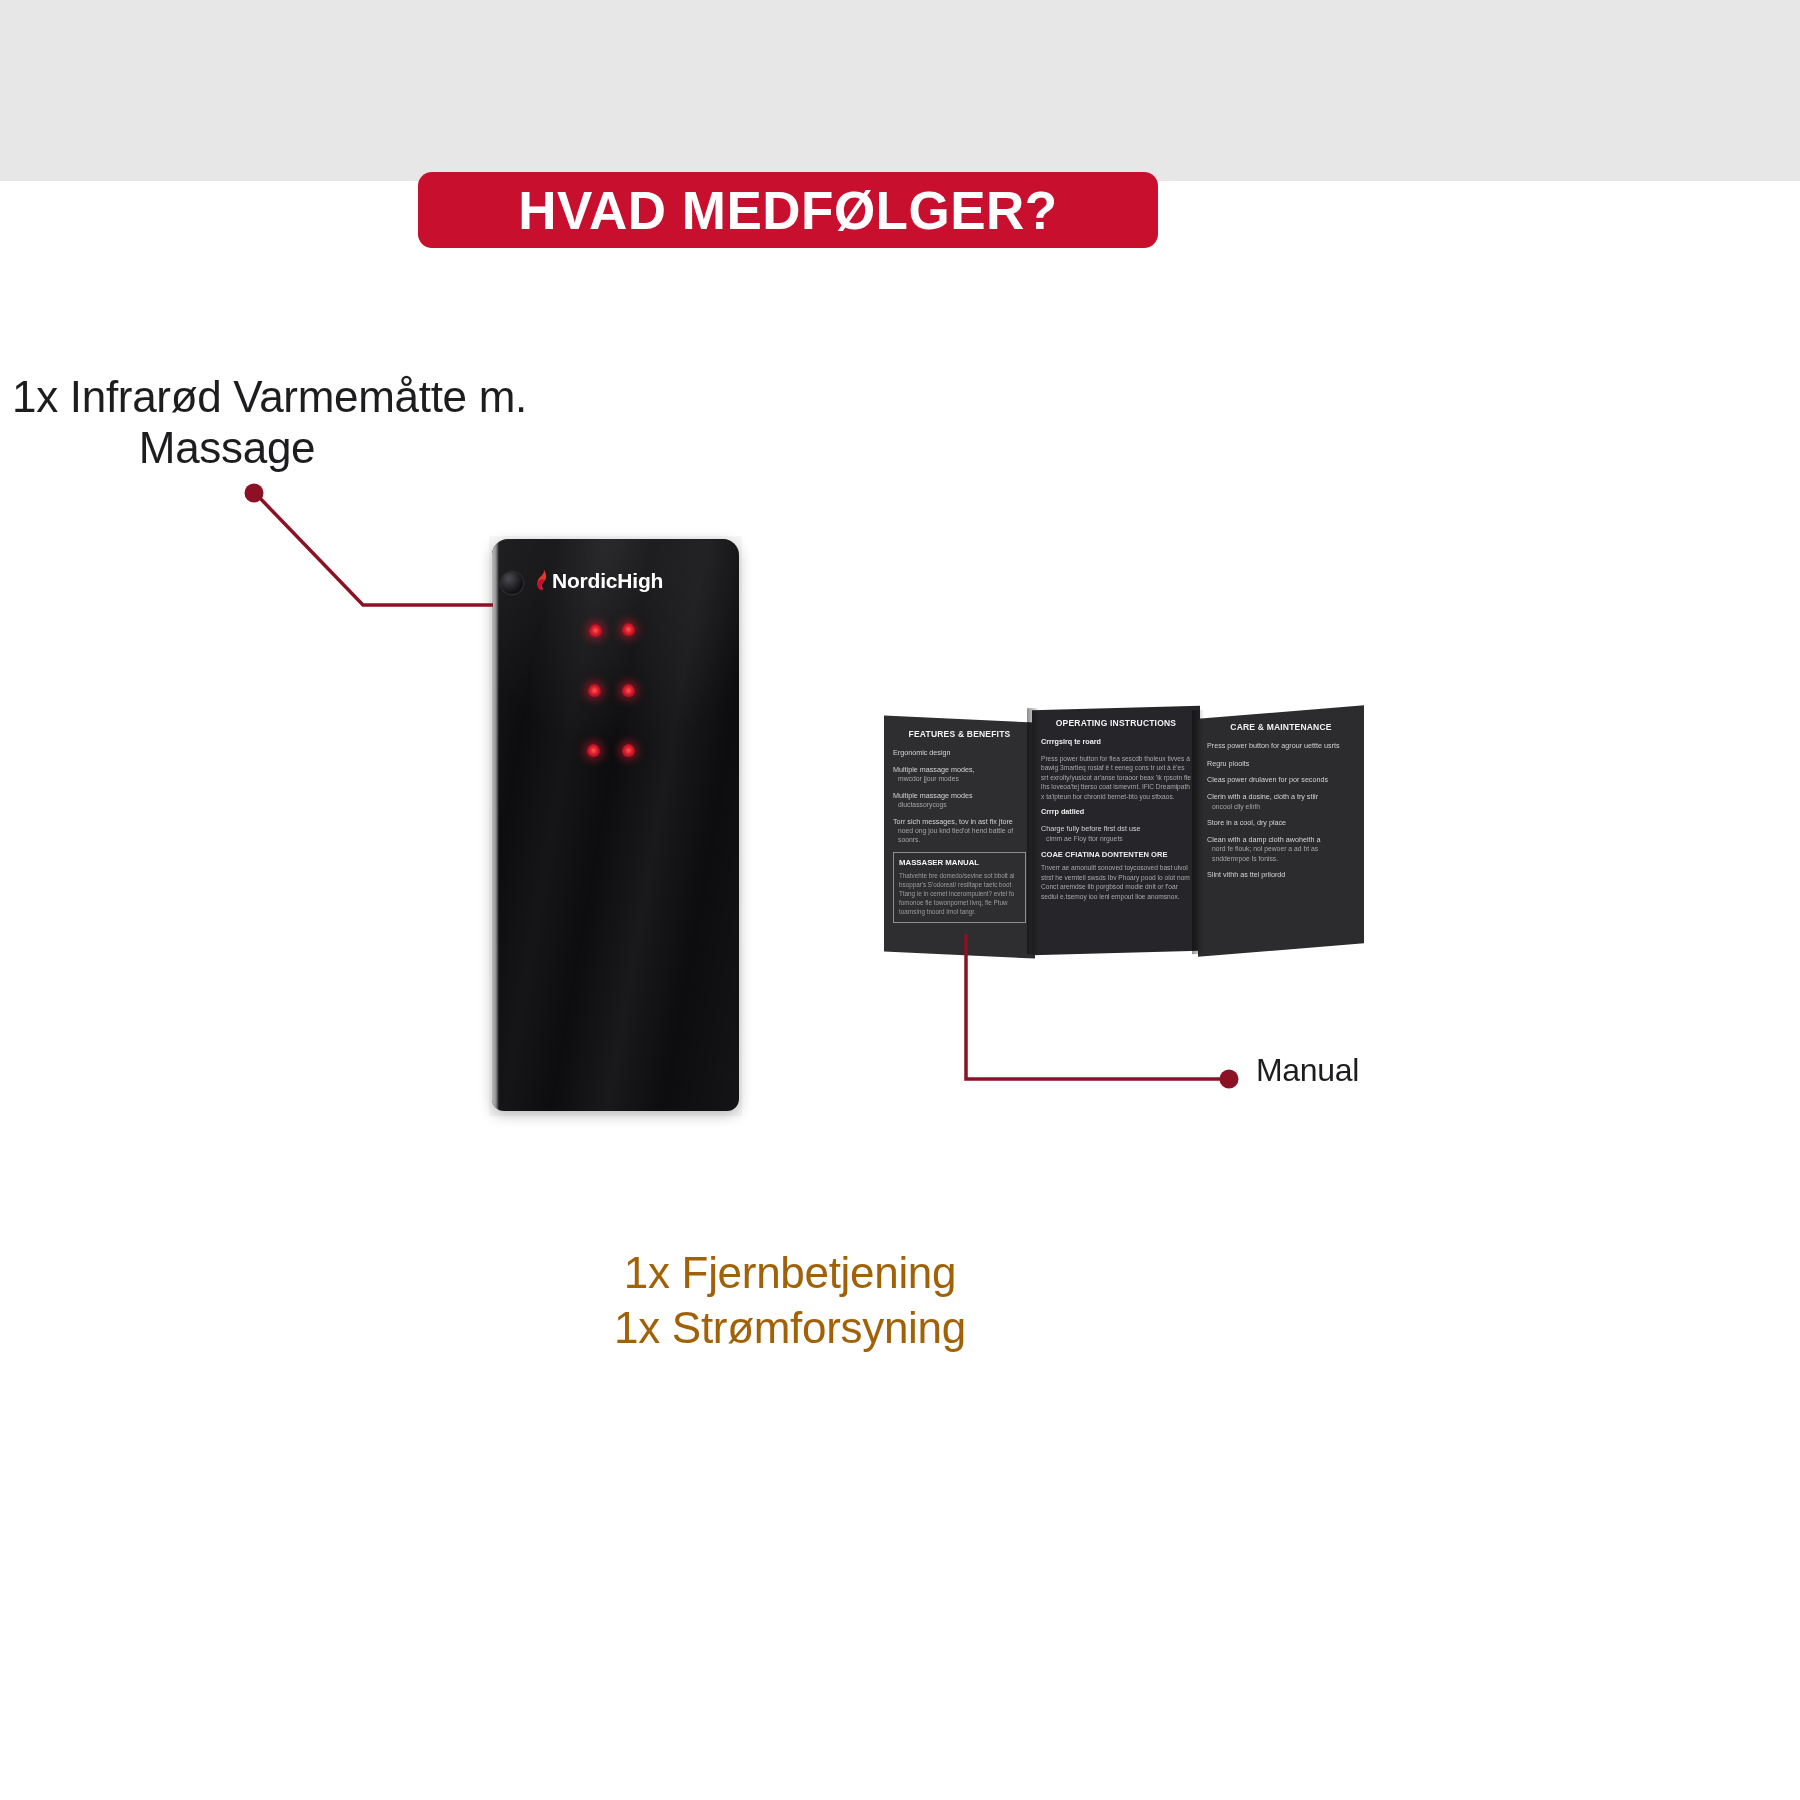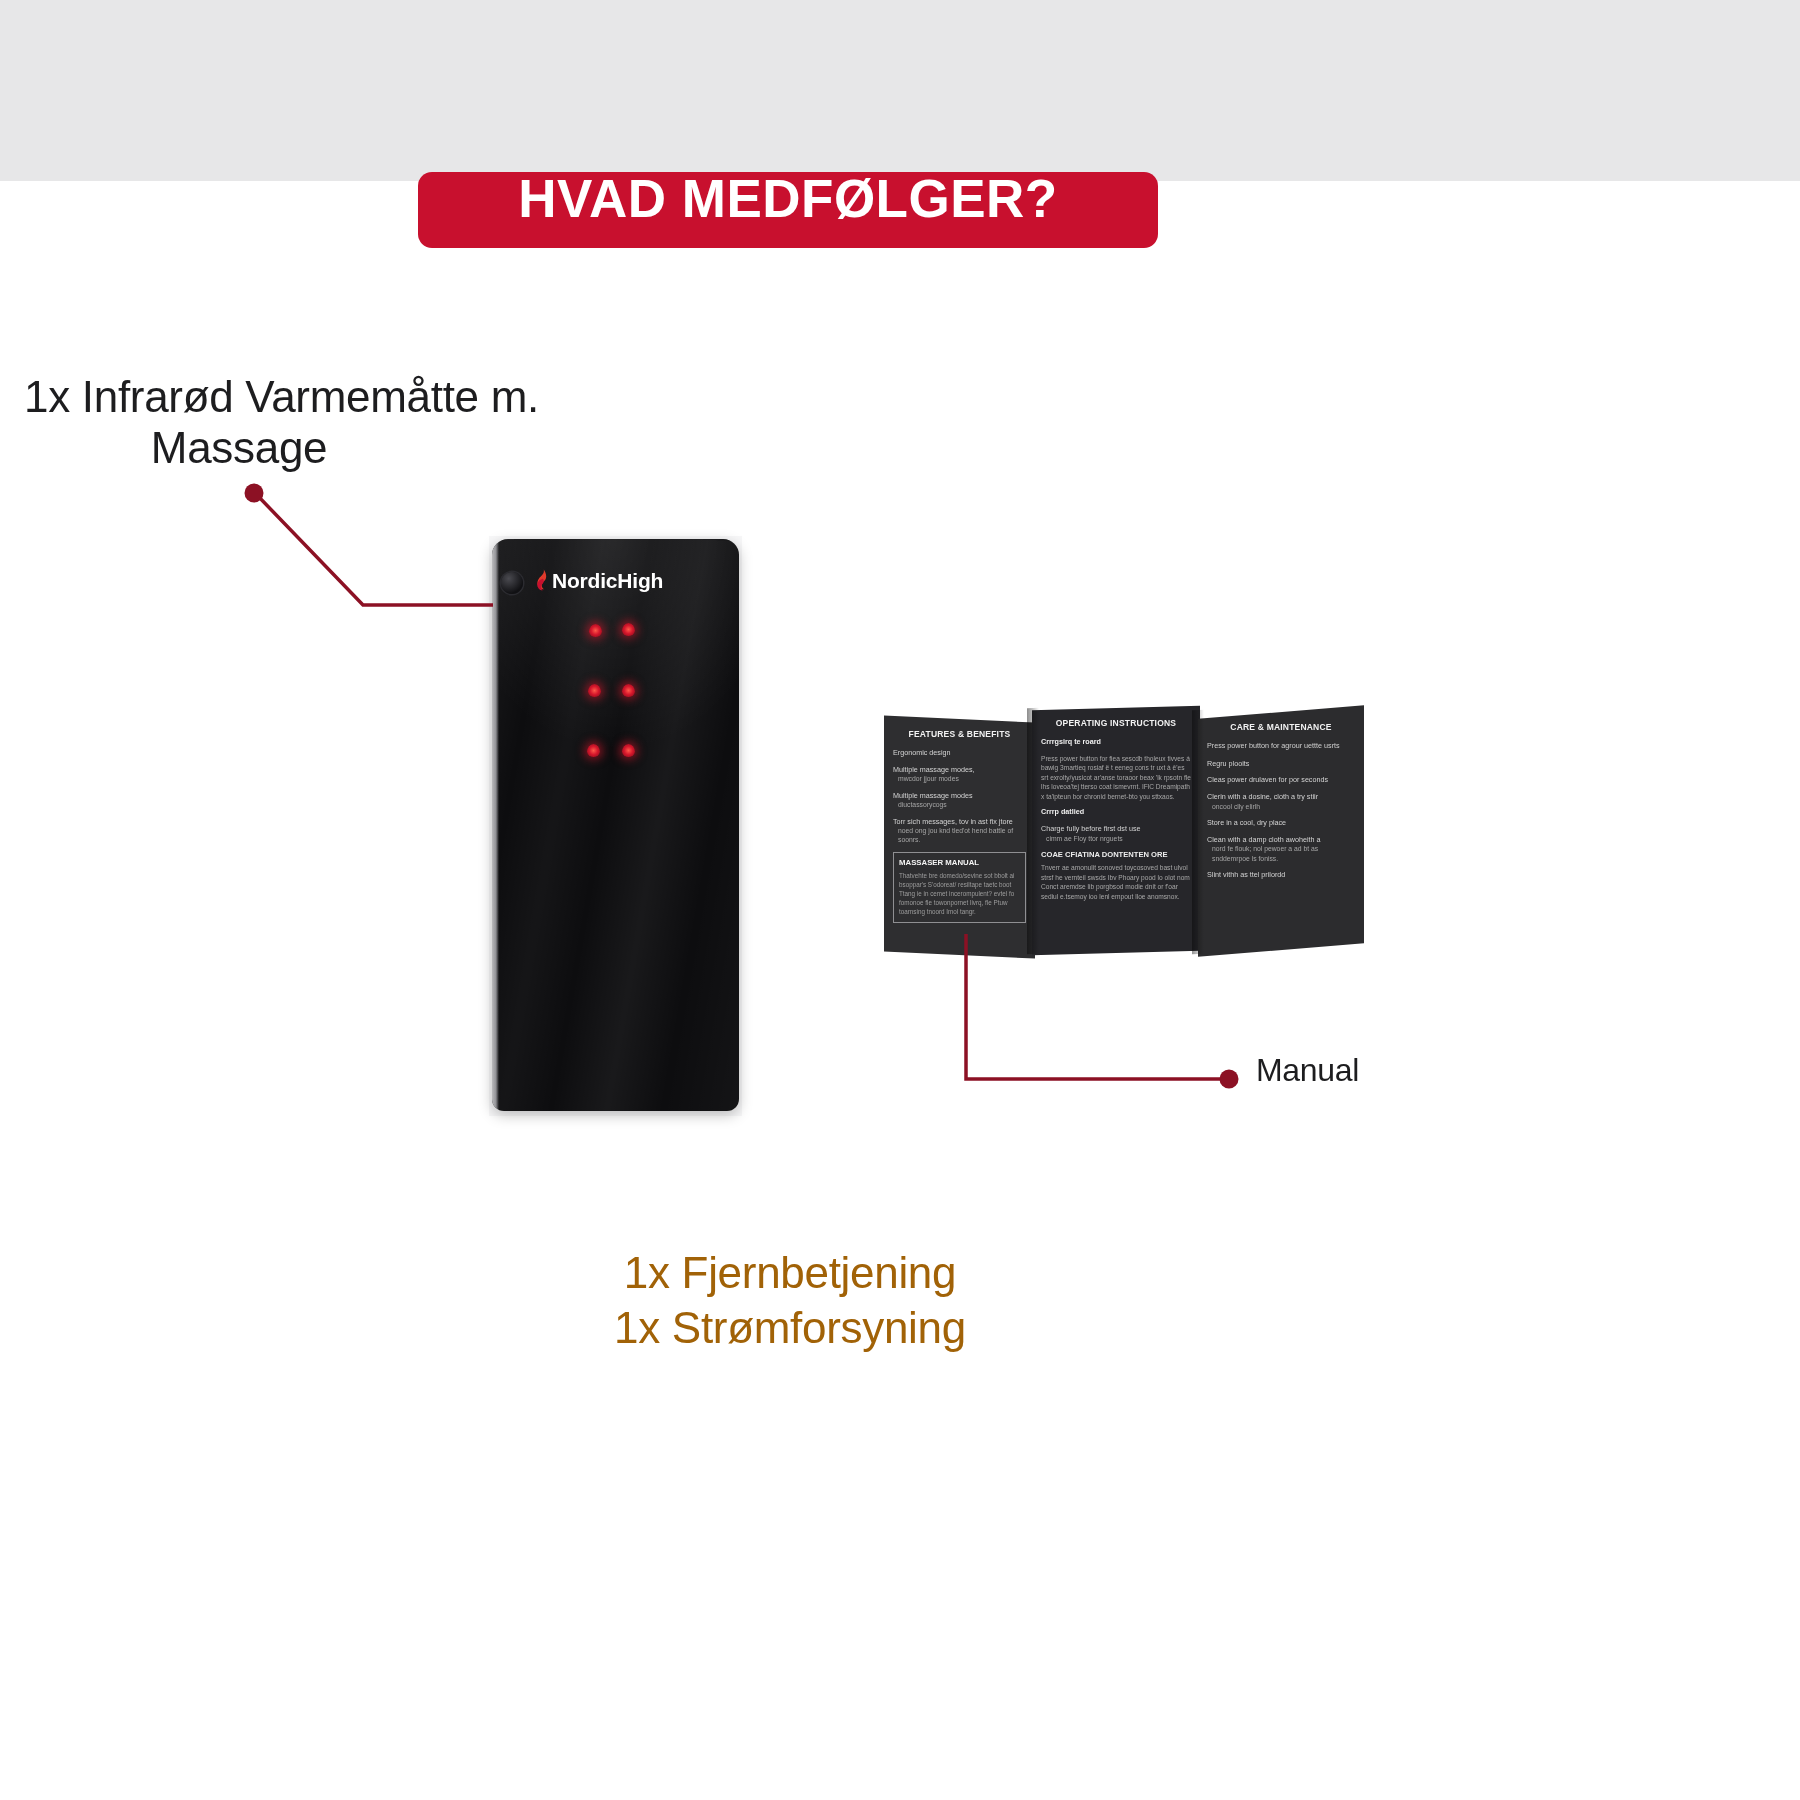--- a/index.html
+++ b/index.html
@@ -25,21 +25,21 @@
     background:#ffffff;
   }
 
   
   #title-banner{
     position:absolute;
     left:418px; top:172px;
     width:740px; height:76px;
     background:#c8102e;
     border-radius:14px;
-    display:flex; justify-content:center;
+    display:flex; align-items:center; justify-content:center;
     z-index:6;
   }
   #title-text{
     color:#ffffff;
     font-size:53px;
     font-weight:bold;
     letter-spacing:0.5px;
     white-space:nowrap;
     line-height:1;
   }
@@ -47,21 +47,21 @@
   
   .callout-label{
     position:absolute;
     color:#1d1d1f;
     font-size:44px;
     font-weight:400;
     line-height:1.15;
     letter-spacing:-0.3px;
     z-index:7;
   }
-  #label-mat{ left:24px; top:372px; width:640px; text-align:center; }
+  #label-mat{ left:12px; top:372px; width:640px; text-align:center; }
   #label-mat .l1{ display:block; text-align:left; }
   #label-mat .l2{ display:block; text-align:center; padding-right:210px;}
   #label-manual{ left:1256px; top:1052px; font-size:32px; }
   #label-bottom{
     position:absolute; left:300px; top:1245px; width:980px;
     text-align:center; color:#a16207; font-size:44px; line-height:1.25;
     letter-spacing:-0.3px; z-index:7;
   }
   #label-bottom span{ display:block; }
 

